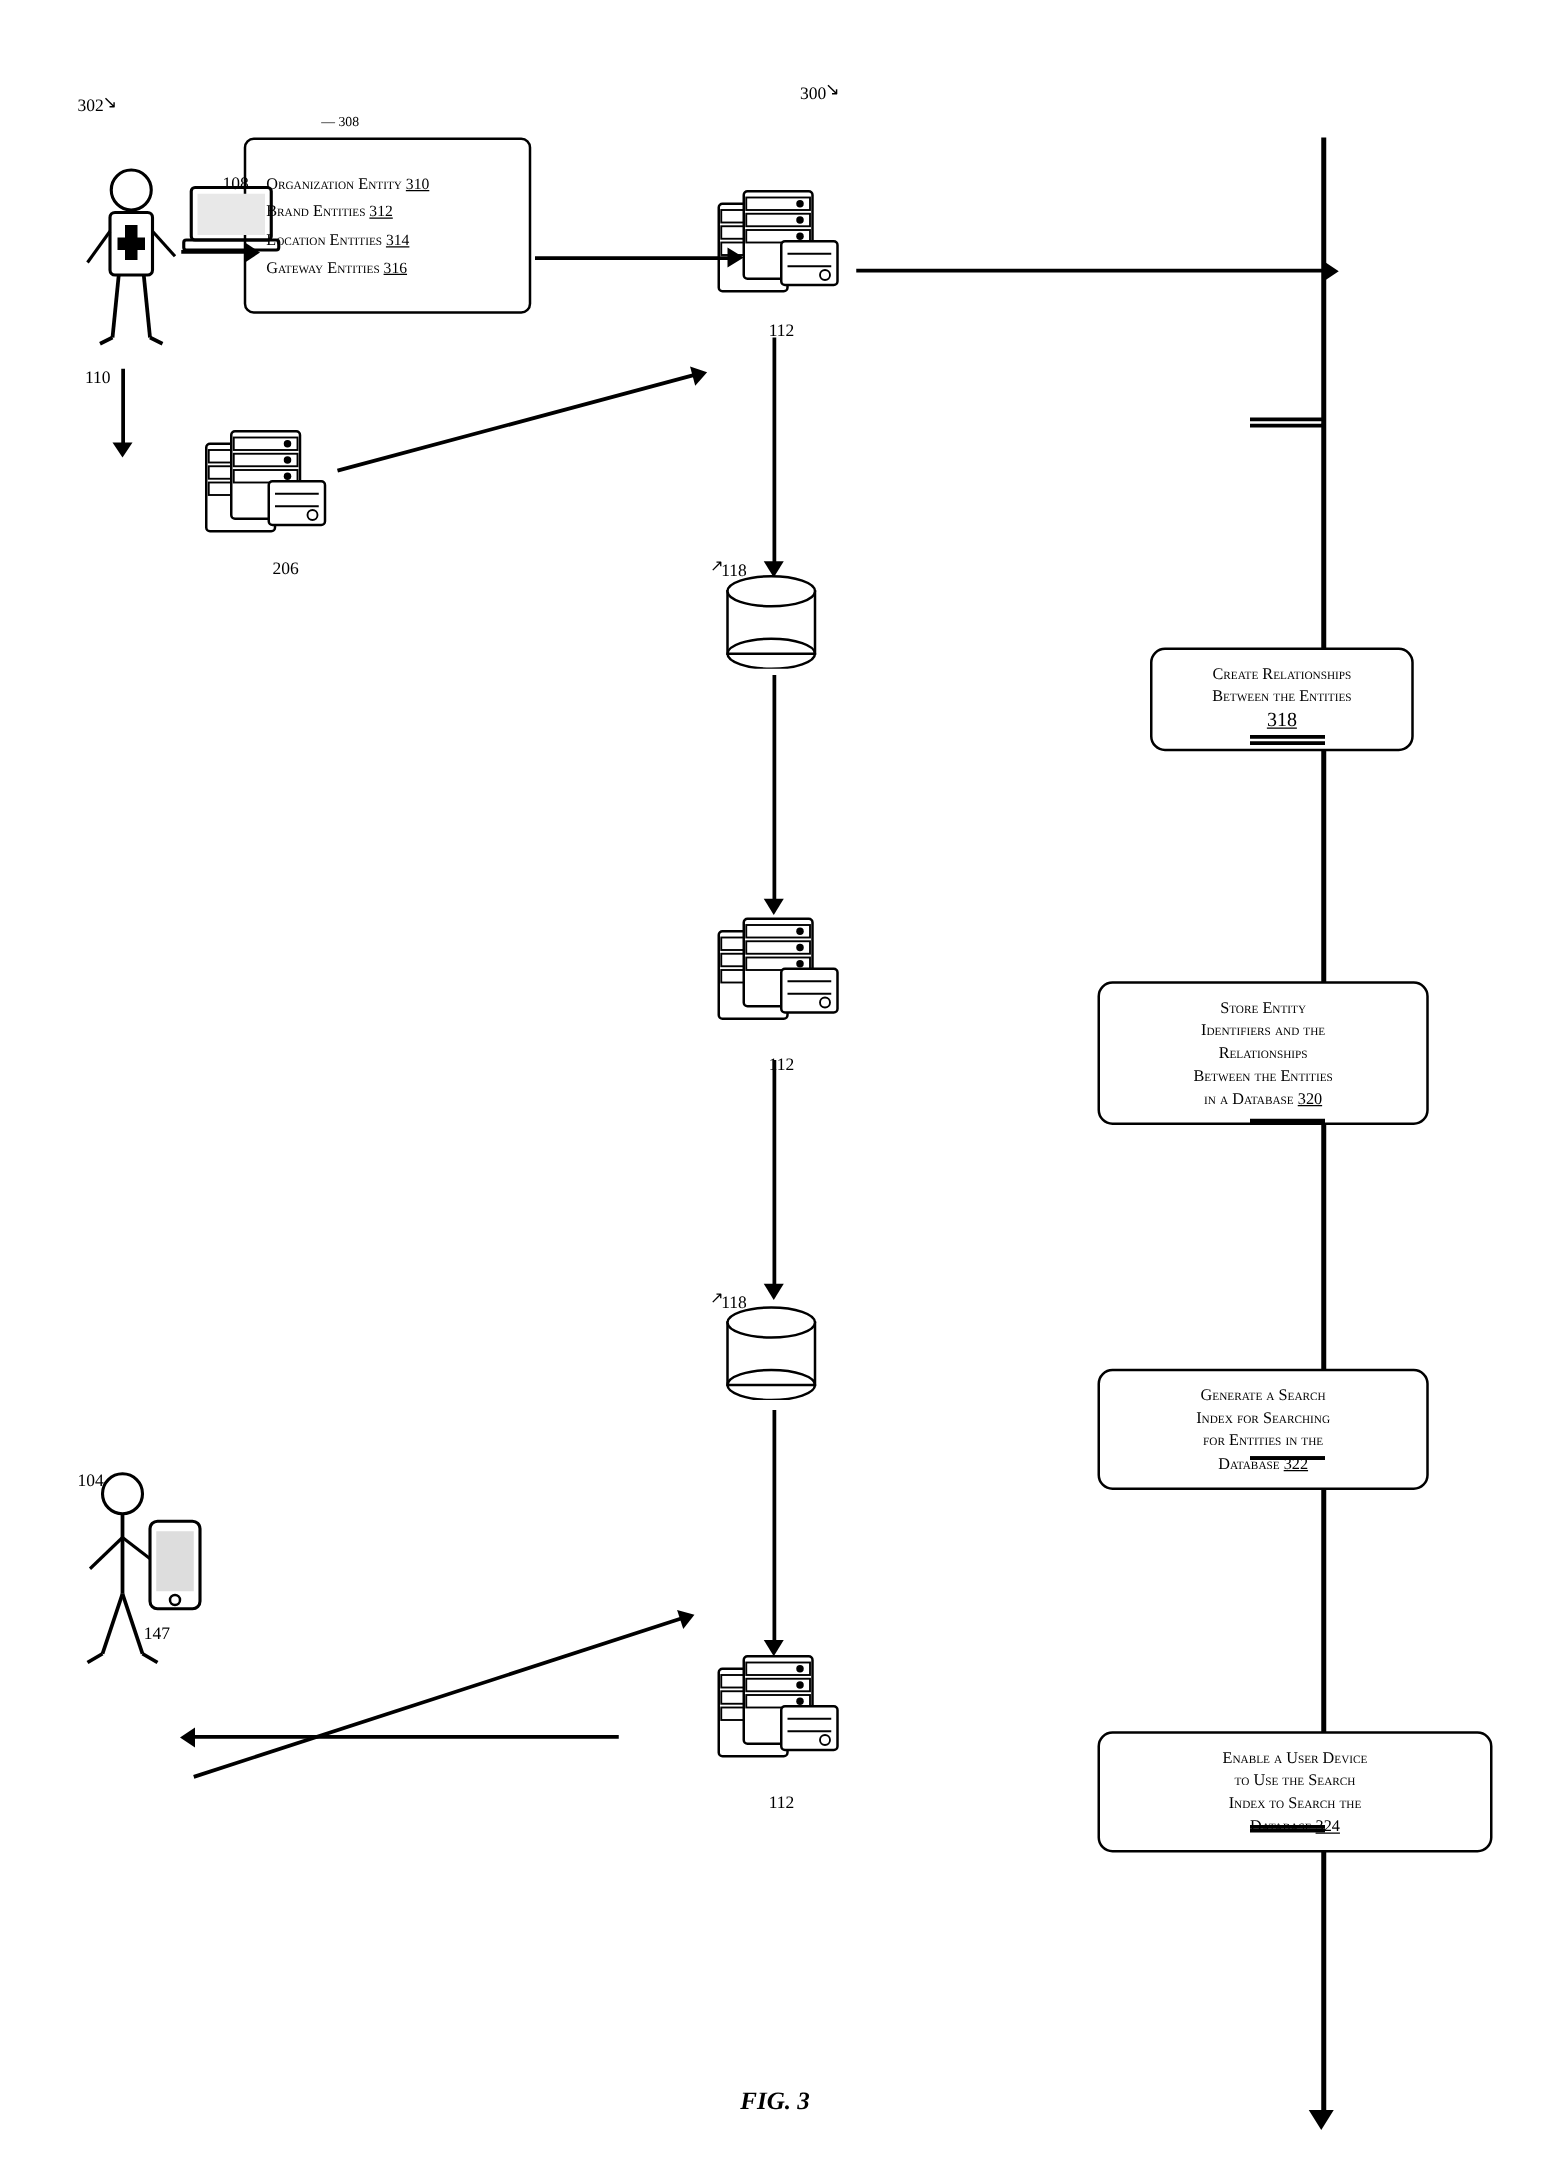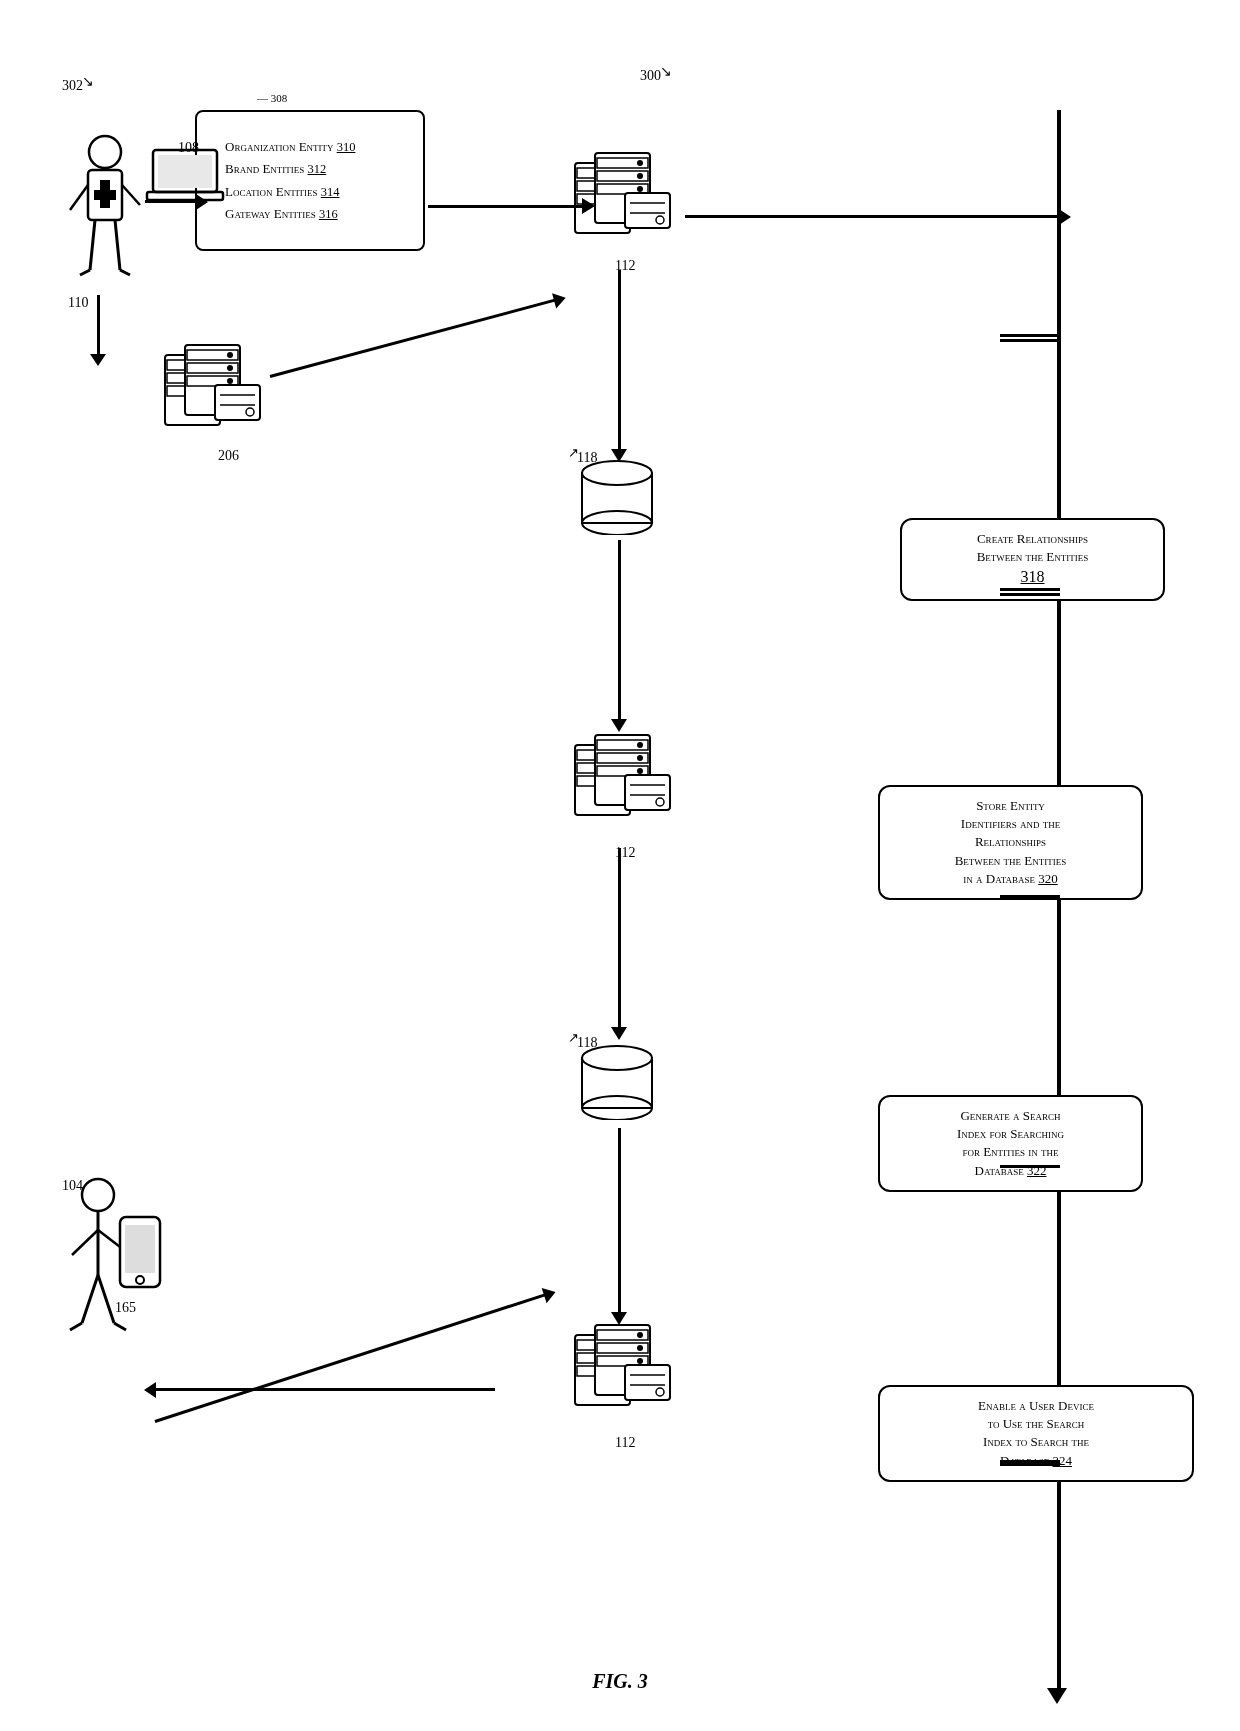--- a/index.html
+++ b/index.html
@@ -126,39 +126,39 @@
 <div class="diagram-container">
 
   <span class="ref-label" style="left:62px; top:78px;">302</span>
   <span style="position:absolute; left:82px; top:73px; font-size:14px;">↘</span>
 
   <span class="ref-label" style="left:640px; top:68px;">300</span>
   <span style="position:absolute; left:660px; top:63px; font-size:14px;">↘</span>
 
   <div class="entity-box" style="left:195px; top:110px; width:230px;">
     <div style="font-size:11px; position:absolute; top:-22px; left:60px;">— 308</div>
-    <div style="font-size:12.5px; line-height:1.7;margin-left:12px;">
+    <div style="font-size:12.5px; line-height:1.7;">
       <span style="font-variant:small-caps; font-size:13px;">Organization Entity</span> <span style="text-decoration:underline;">310</span><br>
       <span style="font-variant:small-caps; font-size:13px;">Brand Entities</span> <span style="text-decoration:underline;">312</span><br>
       <span style="font-variant:small-caps; font-size:13px;">Location Entities</span> <span style="text-decoration:underline;">314</span><br>
       <span style="font-variant:small-caps; font-size:13px;">Gateway Entities</span> <span style="text-decoration:underline;">316</span>
     </div>
   </div>
 
   <div class="h-arrow" style="left:428px; top:205px; width:155px;"></div>
 
   <div class="v-line-right" style="left:1057px; top:110px; height:1580px;"></div>
 
   <div class="arrow-down" style="left:1047px; top:1688px;"></div>
 
 
   <div style="position:absolute; left:1057px; top:339px; width:3px; height:2px; background:#000;"></div>
   <div style="position:absolute; left:1000px; top:334px; width:60px; height:3px; background:#000;"></div>
 
-  <div class="flow-box" style="left:900px; top:518px; width:265px;">
+  <div class="flow-box" style="left:920px; top:518px; width:211px;">
     <span style="font-variant:small-caps; font-size:13px;">Create Relationships<br>Between the Entities<br></span><span class="ref-num" style="font-variant:small-caps; font-size:16px;">318</span>
   </div>
   <div style="position:absolute; left:1000px; top:588px; width:60px; height:3px; background:#000;"></div>
 
   <div class="flow-box" style="left:878px; top:785px; width:265px;text-align:center;">
     <span style="font-variant:small-caps; font-size:13px;">Store Entity<br>Identifiers and the<br>Relationships<br>Between the Entities<br>in a Database</span> <span class="ref-num" style="font-variant:small-caps; font-size:13px;">320</span>
   </div>
   <div style="position:absolute; left:1000px; top:895px; width:60px; height:3px; background:#000;"></div>
 
   <div class="flow-box" style="left:878px; top:1095px; width:265px;">
@@ -346,21 +346,21 @@
     <line x1="22" y1="148" x2="10" y2="155" stroke="#000" stroke-width="3"></line>
     <line x1="54" y1="148" x2="66" y2="155" stroke="#000" stroke-width="3"></line>
   </svg>
   <span class="ref-label" style="left:62px; top:1178px;">104</span>
 
   <svg class="icon" style="left:115px; top:1215px;" width="50" height="80" viewBox="0 0 50 80">
     <rect x="5" y="2" width="40" height="70" rx="6" fill="white" stroke="#000" stroke-width="2.5"></rect>
     <rect x="10" y="10" width="30" height="48" fill="#ddd" stroke="none"></rect>
     <circle cx="25" cy="65" r="4" fill="none" stroke="#000" stroke-width="2"></circle>
   </svg>
-  <span class="ref-label" style="left:115px; top:1300px;">165</span>
+  <span class="ref-label" style="left:115px; top:1300px;">147</span>
 
   <div style="position:absolute; left:155px; top:1388px; width:340px; height:3px; background:#000;">
     <div style="position:absolute; left:-11px; top:-6px; width:0; height:0; border-top:8px solid transparent; border-bottom:8px solid transparent; border-right:12px solid #000;"></div>
   </div>
 
   <div style="position:absolute; left:155px; top:1420px; width:410px; height:3px; background:#000; transform:rotate(-18deg); transform-origin: left center;">
     <div style="position:absolute; right:-11px; top:-6px; width:0; height:0; border-top:8px solid transparent; border-bottom:8px solid transparent; border-left:12px solid #000;"></div>
   </div>
 
   <div class="fig-caption" style="left:0; bottom:38px; width:1240px;">FIG. 3</div>

